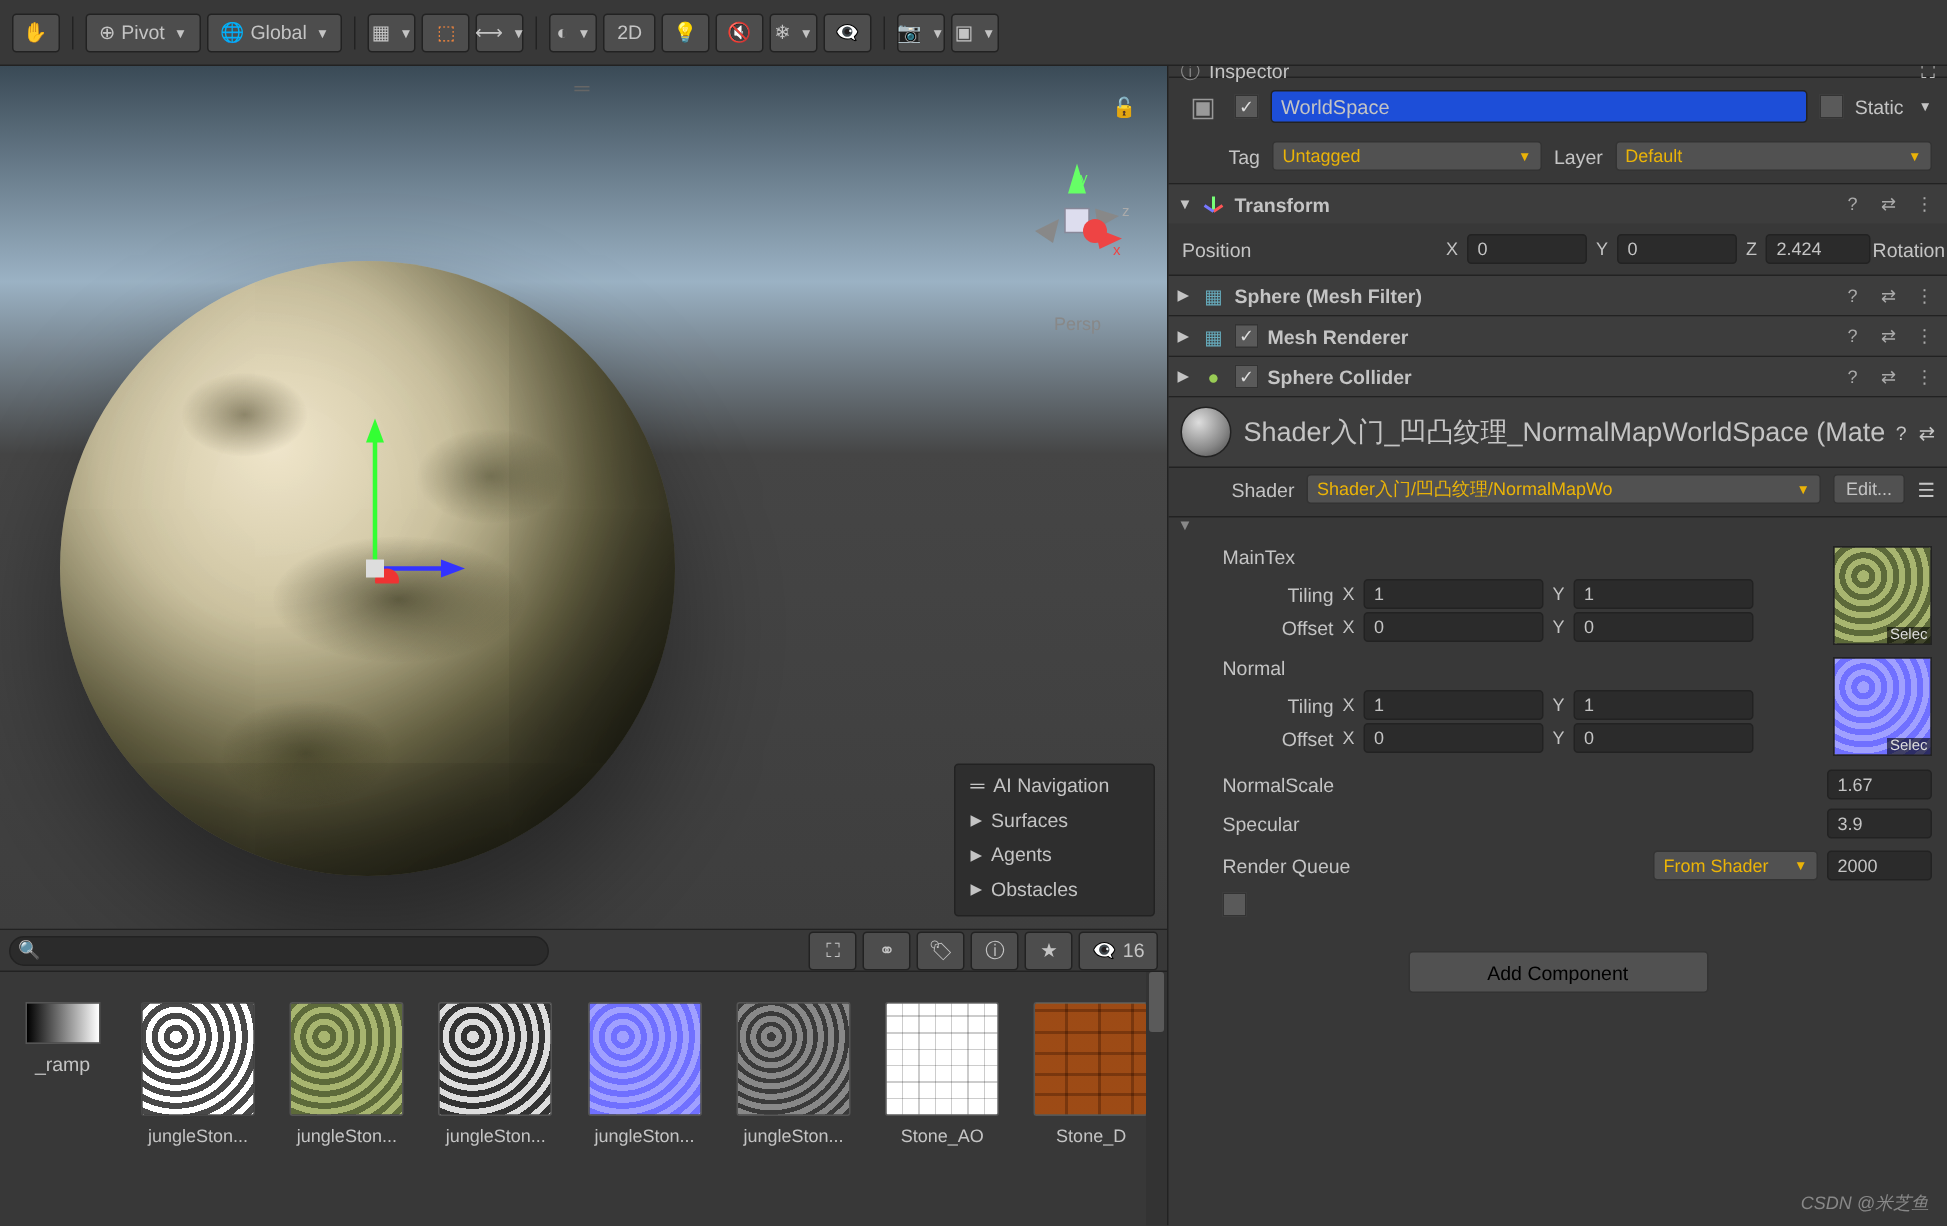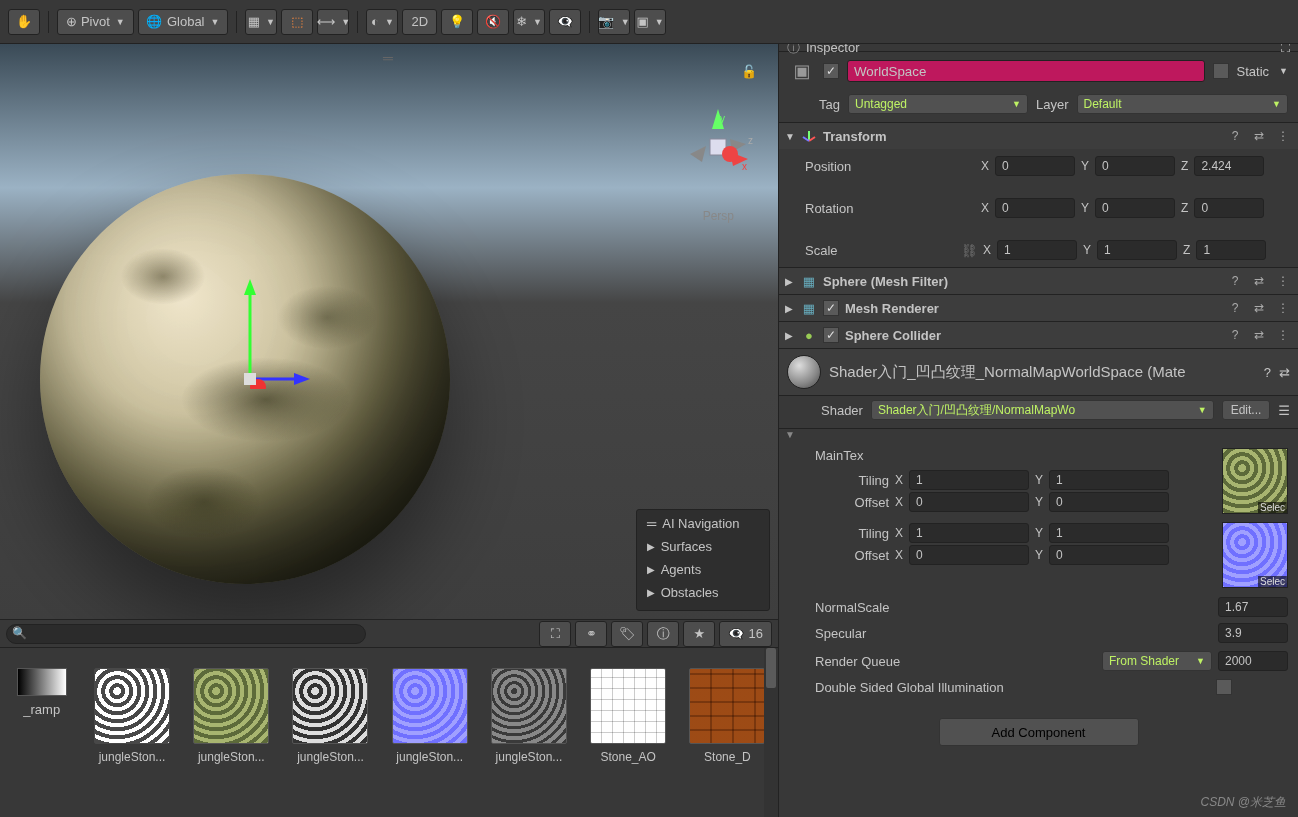--- a/index.html
+++ b/index.html
@@ -54,33 +54,33 @@
   .scrollbar-v { position:absolute; right:0; top:0; bottom:0; width:14px; background:#333;}
   .scrollbar-v .thumbv { background:#5a5a5a; position:absolute; top:0; left:2px; right:2px; height:40px; border-radius:2px;}
 
   
   .inspector { flex:1; background:#383838; border-left:1px solid #222; display:flex; flex-direction:column; overflow:hidden;}
   .insp-tab { height: 8px; background:#383838; border-bottom:1px solid #222; display:flex; align-items:center; padding:0 8px; gap:6px;}
   .insp-header { display:flex; align-items:center; padding: 6px 10px; gap:8px;}
   .cube-ic { width:26px; height:26px; display:flex; align-items:center; justify-content:center; font-size:18px; color:#999;}
   .chk { width:16px; height:16px; background:#5a5a5a; border:1px solid #333; display:inline-flex; align-items:center; justify-content:center; color:#222; font-size:12px;}
   .chk.on::after{content:'✓'; color:#ddd;}
-  .name-input { flex:1; background:#be185d; border:1px solid #222; border-radius:3px; height:22px; color:#c4c4c4; padding:0 6px;}
+  .name-input { flex:1; background:#1d4ed8; border:1px solid #222; border-radius:3px; height:22px; color:#c4c4c4; padding:0 6px;}
   .static-lbl { font-size:13px; color:#c4c4c4;}
   .tag-row { display:flex; align-items:center; padding: 4px 10px 8px 40px; gap:8px; border-bottom:1px solid #222;}
-  .dropdown { background:#515151; border:1px solid #333; border-radius:3px; height:20px; color:#bef264; padding:0 6px; display:inline-flex; align-items:center; gap:4px; font-size:12px;justify-content:center;}
+  .dropdown { background:#515151; border:1px solid #333; border-radius:3px; height:20px; color:#eab308; padding:0 6px; display:inline-flex; align-items:center; gap:4px; font-size:12px;justify-content:center;}
   .dropdown .dd-caret { margin-left:auto; font-size:9px;}
   .comp { border-bottom:1px solid #222;}
   .comp-hdr { display:flex; align-items:center; height:26px; padding:0 6px; background:#3d3d3d; gap:6px;}
   .comp-hdr .fold { width:10px; font-size:10px;}
   .comp-hdr .comp-ic { width:16px; height:16px; display:flex; align-items:center; justify-content:center;}
   .comp-hdr .ttl { font-weight:600; font-size:13px;}
   .comp-hdr .hdr-spacer { flex:1; }
   .comp-hdr .hic { width:18px; color:#aaa; text-align:center; font-size:12px;}
-  .comp-body { padding: 6px 26px; display:flex; flex-direction:column; gap:20px;}
+  .comp-body { padding: 6px 9px; display:flex; flex-direction:row; gap:1px;}
   .prop-row { display:flex; align-items:center; gap:6px; height:22px;}
   .prop-lbl { width:170px; font-size:13px;}
   .prop-lbl.small { width:60px; text-align:right;}
   .axis { font-size:12px; color:#c4c4c4;}
   .num-in { background:#2b2b2b; border:1px solid #222; border-radius:3px; height:20px; color:#c4c4c4; padding:0 6px; font-size:12px;}
   .num-in.w1 { width:80px;}
   .num-in.w2 { width:70px;}
   .num-in.w3 { width:120px;}
   .link-ic { color:#777; font-size:13px; width:16px; text-align:center;}
   .mat-hdr { display:flex; align-items:center; padding:6px 8px; gap:8px; background:#3d3d3d; border-bottom:1px solid #222;}
@@ -335,21 +335,21 @@
           <span class="ttl">Sphere Collider</span>
           <span class="hdr-spacer"></span>
           <span class="hic">?</span>
           <span class="hic">⇄</span>
           <span class="hic">⋮</span>
         </div>
       </div>
 
       <div class="mat-hdr">
         <div class="mat-thumb"></div>
-        <span style="flex:1; font-size:15px; white-space:nowrap; overflow:hidden;">Shader入门_凹凸纹理_NormalMapWorldSpace (Mate</span>
+        <span style="flex:1; font-size:18px; white-space:nowrap; overflow:hidden;">Shader入门_凹凸纹理_NormalMapWorldSpace (Mate</span>
         <span class="hic">?</span>
         <span class="hic">⇄</span>
       </div>
       <div class="shader-row">
         <span>Shader</span>
         <div class="dropdown shader-dd">
             <span>Shader入门/凹凸纹理/NormalMapWo</span>
             <span class="dd-caret">▼</span>
           </div>
         <button class="edit-btn">Edit...</button>
@@ -377,20 +377,21 @@
                 <input class="num-in w3" value="0" style="">
             </div>
           </div>
           <div class="tex-prev img-jstoneD">
               <div class="sel">Selec</div>
             </div>
         </div>
 
         <div class="tex-row" style="margin-top:4px">
           <div class="tex-lhs">
+            <div style="font-size:13px; margin-bottom:6px">Normal</div>
             <div class="tiling-row">
               <span class="prop-lbl small">Tiling</span>
               <span class="axis">X</span>
                 <input class="num-in w3" value="1" style="">
               <span class="axis">Y</span>
                 <input class="num-in w3" value="1" style="">
             </div>
             <div class="tiling-row">
               <span class="prop-lbl small">Offset</span>
               <span class="axis">X</span>
@@ -414,21 +415,20 @@
         </div>
         <div class="prop-row" style="margin-top:2px">
           <span style="flex:1">Render Queue</span>
           <div class="dropdown rq-dd">
               <span>From Shader</span>
               <span class="dd-caret">▼</span>
             </div>
           <input class="num-in w2" value="2000" style="">
         </div>
         <div class="prop-row">
-          <span style="flex:1">Double Sided Global Illumination</span>
           <div class="chk"></div>
           <span style="width:50px"></span>
         </div>
       </div>
 
       <button class="add-comp">Add Component</button>
 
       <div class="watermark">CSDN @米芝鱼</div>
     </div>
   </div>

